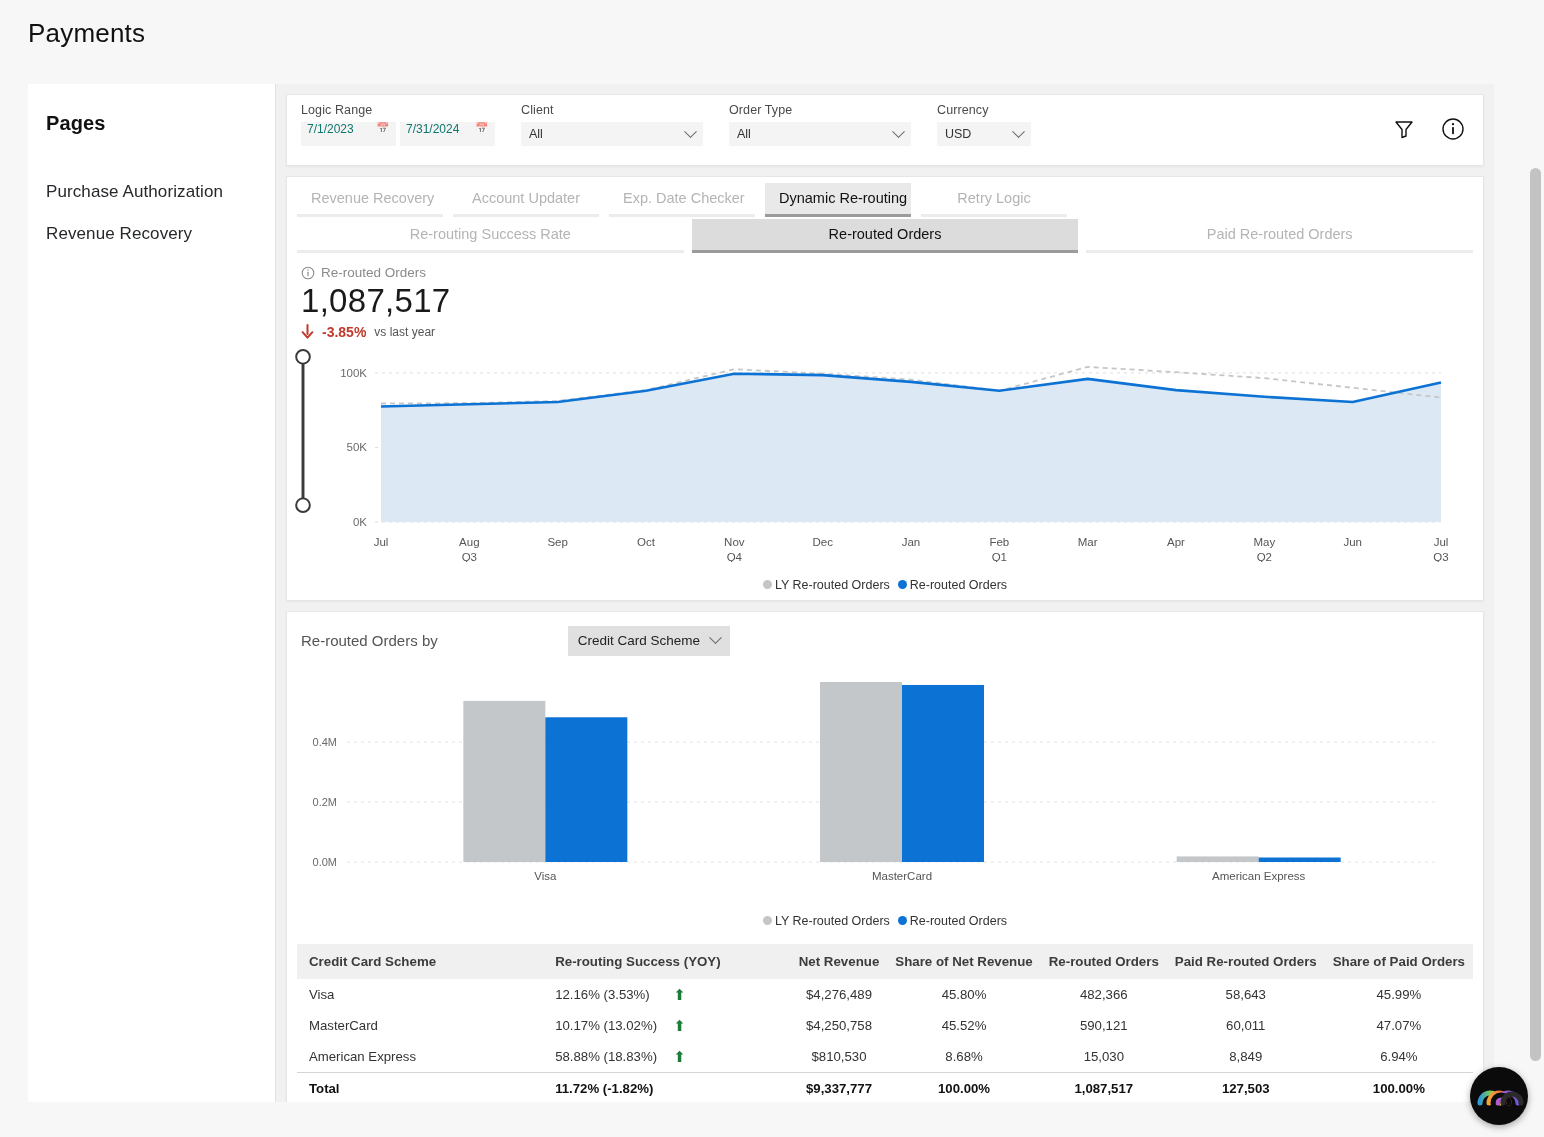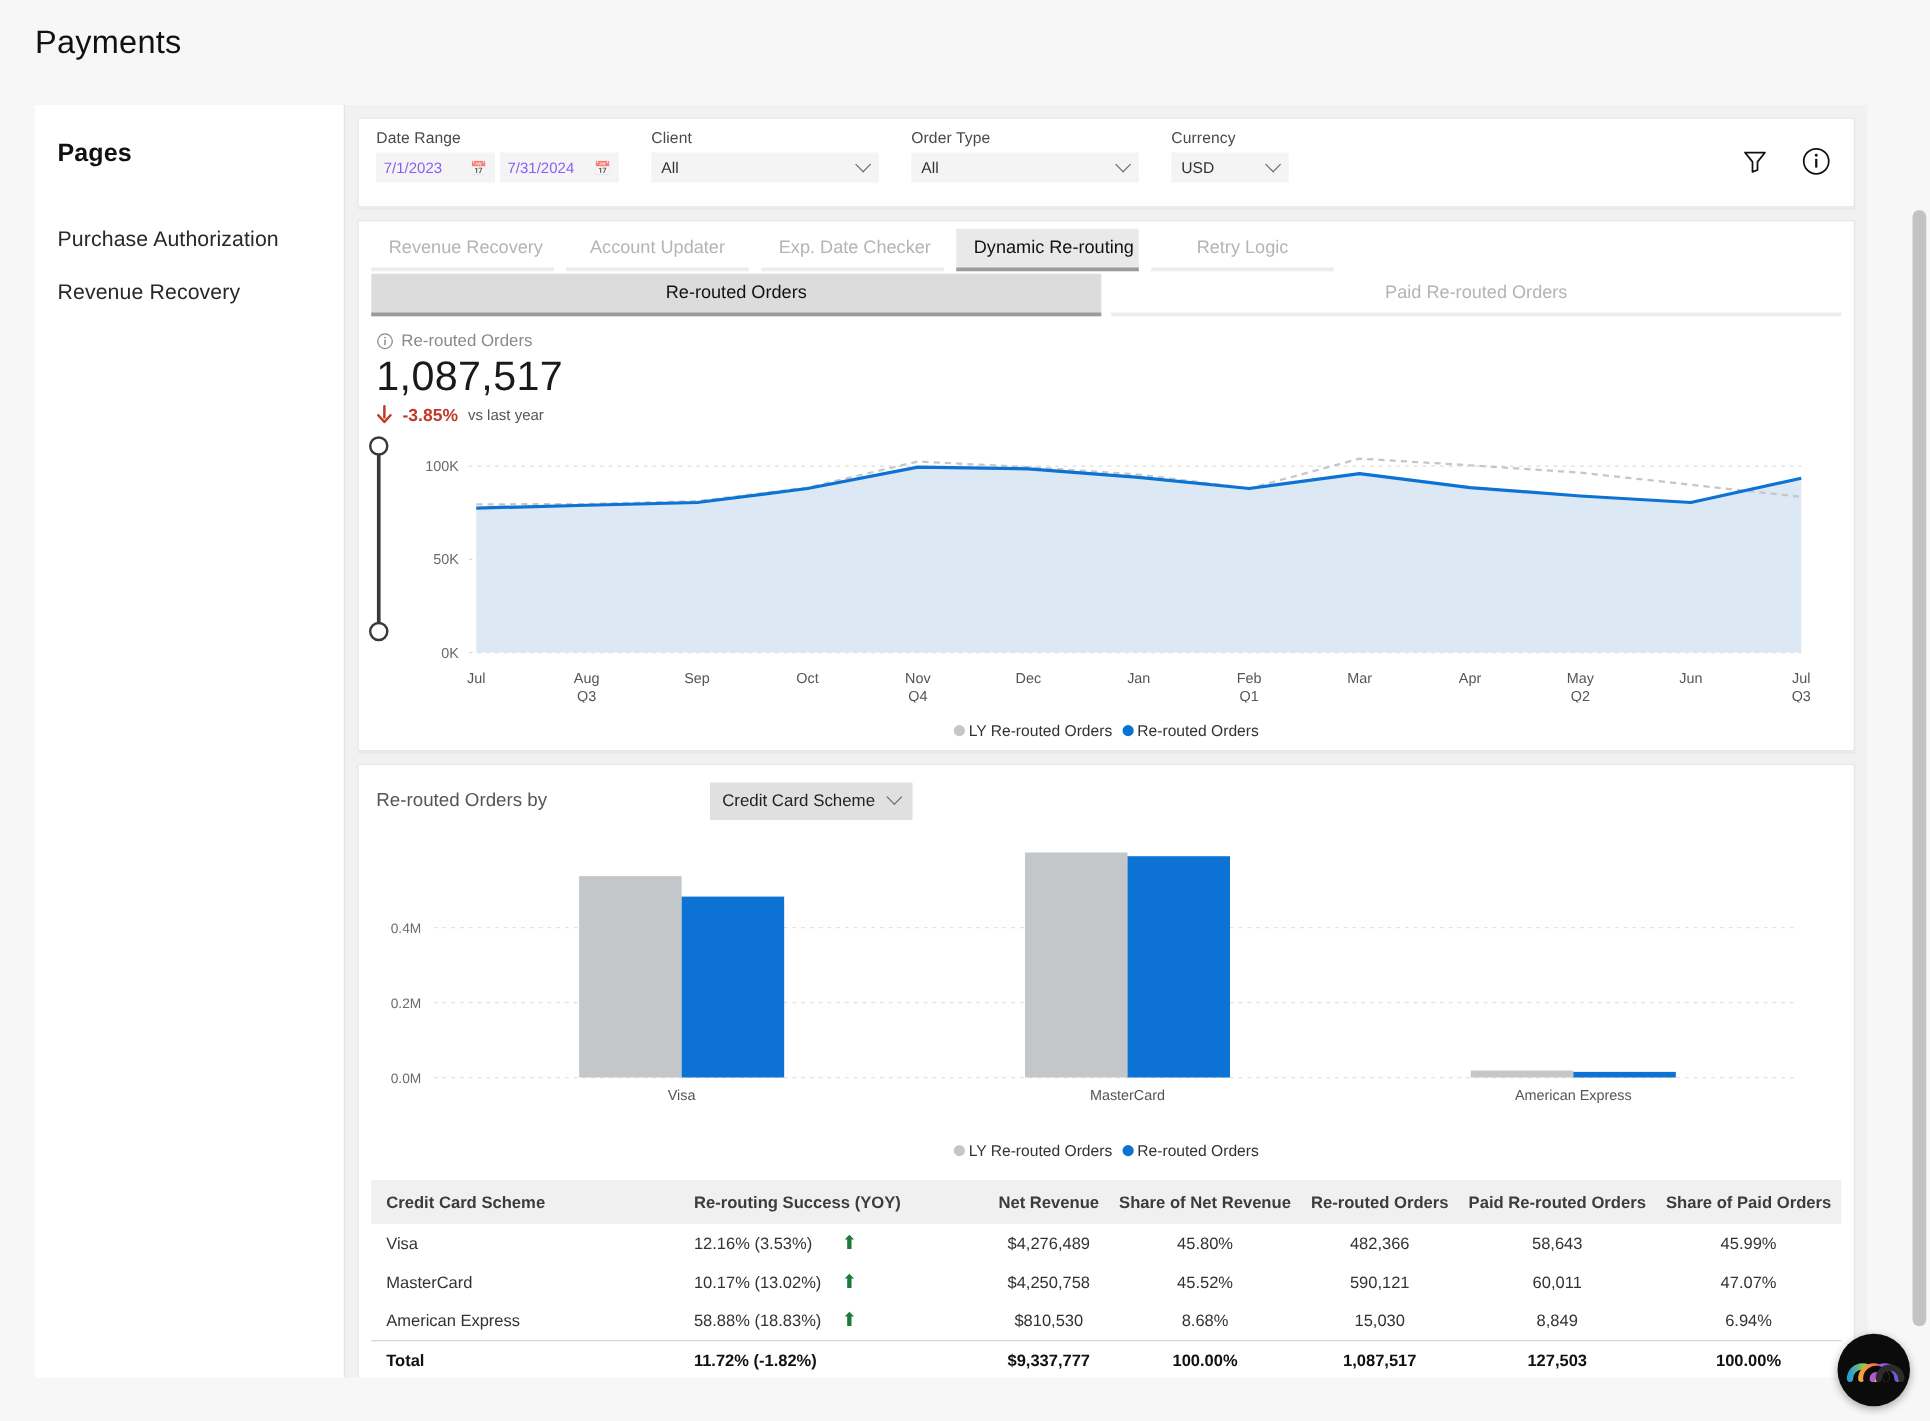--- a/index.html
+++ b/index.html
@@ -75,23 +75,23 @@
   }
   .filter-group { margin-right: 26px; }
   .filter-label {
     font-size: 12.5px; color: #4a4a4a; margin-bottom: 5px; display: block;
     letter-spacing: .1px;
   }
   .date-pair { display: flex; gap: 4px; }
   .date-box {
     width: 95px; height: 24px;
     background: #f4f4f4; border: none;
-    display: flex; align-items: center; justify-content: space-between;
+    display: flex; align-items: flex-start; justify-content: space-between;
     padding: 0 6px;
-    font-size: 12px; color: #8b5cf6;
+    font-size: 12px; color: #0f766e;
     cursor: pointer;
   }
   .cal-ico { opacity: .65; font-size: 11px; }
   .select-box {
     height: 24px;
     background: #f4f4f4;
     display: flex; align-items: center; justify-content: space-between;
     padding: 0 8px;
     font-size: 12.5px; color: #333;
     cursor: pointer;
@@ -252,21 +252,21 @@
     <h2>Pages</h2>
     <div class="nav-item">Purchase Authorization</div>
     <div class="nav-item">Revenue Recovery</div>
   </aside>
 
   <section id="main">
 
     <div class="card" id="filter-bar">
 
       <div class="filter-group">
-        <span class="filter-label">Date Range</span>
+        <span class="filter-label">Logic Range</span>
         <div class="date-pair">
           <div class="date-box">
             <span>7/1/2023</span>
             <span class="cal-ico">📅</span>
           </div>
           <div class="date-box">
             <span>7/31/2024</span>
             <span class="cal-ico">📅</span>
           </div>
         </div>
@@ -316,20 +316,21 @@
         <div class="tab1" style="width:146px">Account Updater</div>
         <div class="tabgap"></div>
         <div class="tab1" style="width:146px">Exp. Date Checker</div>
         <div class="tabgap"></div>
         <div class="tab1 active" style="width:146px">Dynamic Re-routing</div>
         <div class="tabgap"></div>
         <div class="tab1" style="width:146px">Retry Logic</div>
       </nav>
 
       <nav id="tabs-secondary">
+        <div class="tab2">Re-routing Success Rate</div>
         <div class="tab2 active">Re-routed Orders</div>
         <div class="tab2">Paid Re-routed Orders</div>
       </nav>
 
       <div id="kpi">
         <div class="kpi-head">
           <svg width="14" height="14" viewBox="0 0 24 24">
             <circle cx="12" cy="12" r="10" fill="none" stroke="#8a8a8a" stroke-width="1.8"></circle>
             <circle cx="12" cy="7" r="1.3" fill="#8a8a8a"></circle>
             <rect x="11" y="10" width="2" height="7.4" rx=".7" fill="#8a8a8a"></rect>

